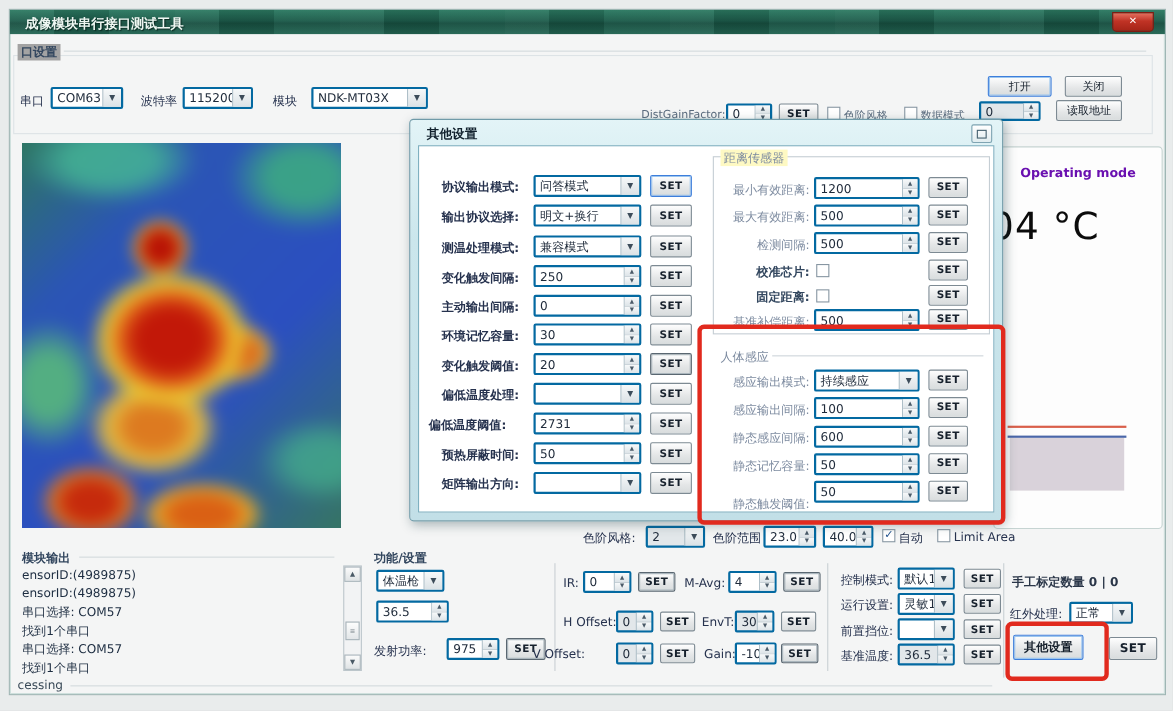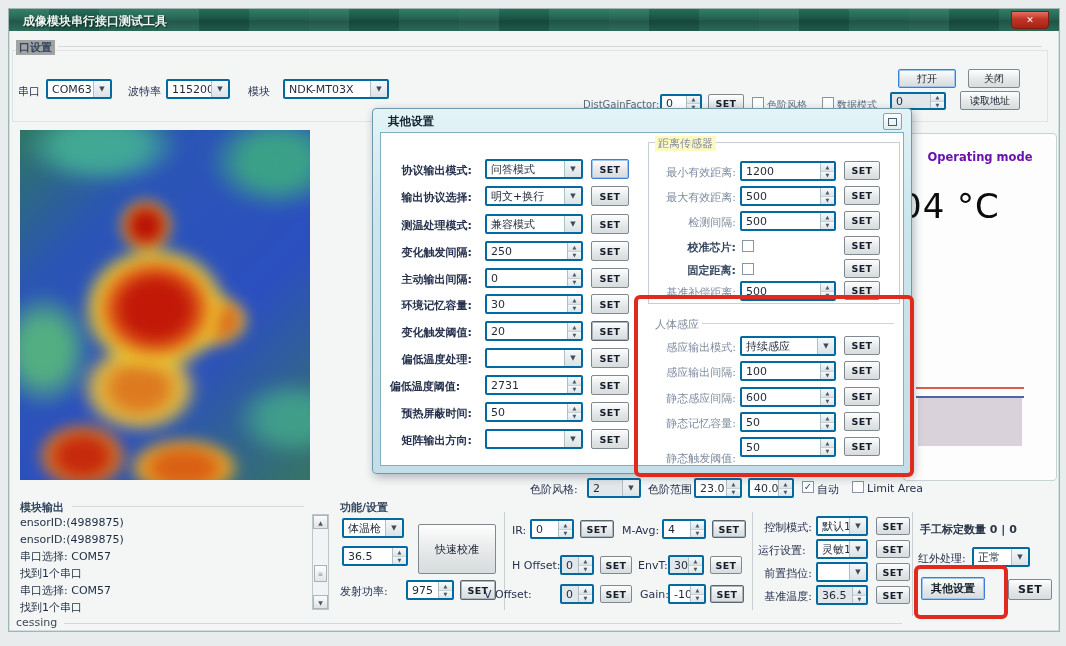--- a/index.html
+++ b/index.html
@@ -181,21 +181,20 @@
     <div class="sb-btn" style="top:0;">▲</div>
     <div class="thumb">≡</div>
     <div class="sb-btn" style="bottom:0;">▼</div>
   </div>
 
   <div class="lbl b" style="left:340px;top:500px;color:#33475f;">功能/设置</div>
   <div class="combo" style="left:342px;top:518px;width:62px;">
     <span class="val">体温枪</span>
       <span class="arrow"></span>
   </div>
-  <div class="btn" style="left:418px;top:524px;width:78px;height:50px;font-size:11px;">快速校准</div>
   <div class="spin" style="left:342px;top:546px;width:66px;">
     <span class="val">36.5</span>
       <span class="ar"></span>
   </div>
   <div class="lbl" style="left:340px;top:584px;">发射功率:</div>
   <div class="spin" style="left:406px;top:580px;width:48px;">
     <span class="val">975</span>
       <span class="ar"></span>
   </div>
   <div class="btn set strong" style="left:460px;top:580px;width:36px;height:20px;">SET</div>
@@ -243,21 +242,21 @@
 
   <div class="vline" style="left:752px;top:512px;height:98px;"></div>
 
   <div class="lbl" style="left:758px;top:520px;width:54px;text-align:right;">控制模式:</div>
   <div class="combo" style="left:816px;top:516px;width:52px;">
     <span class="val">默认1</span>
       <span class="arrow"></span>
   </div>
   <div class="btn set" style="left:876px;top:517px;width:34px;height:18px;">SET</div>
 
-  <div class="lbl" style="left:758px;top:543px;width:54px;">运行设置:</div>
+  <div class="lbl" style="left:758px;top:543px;width:54px;text-align:right;">运行设置:</div>
   <div class="combo" style="left:816px;top:539px;width:52px;">
     <span class="val">灵敏1</span>
       <span class="arrow"></span>
   </div>
   <div class="btn set" style="left:876px;top:540px;width:34px;height:18px;">SET</div>
 
   <div class="lbl" style="left:758px;top:566px;width:54px;text-align:right;">前置挡位:</div>
   <div class="combo" style="left:816px;top:562px;width:52px;">
     <span class="val"></span>
       <span class="arrow"></span>

